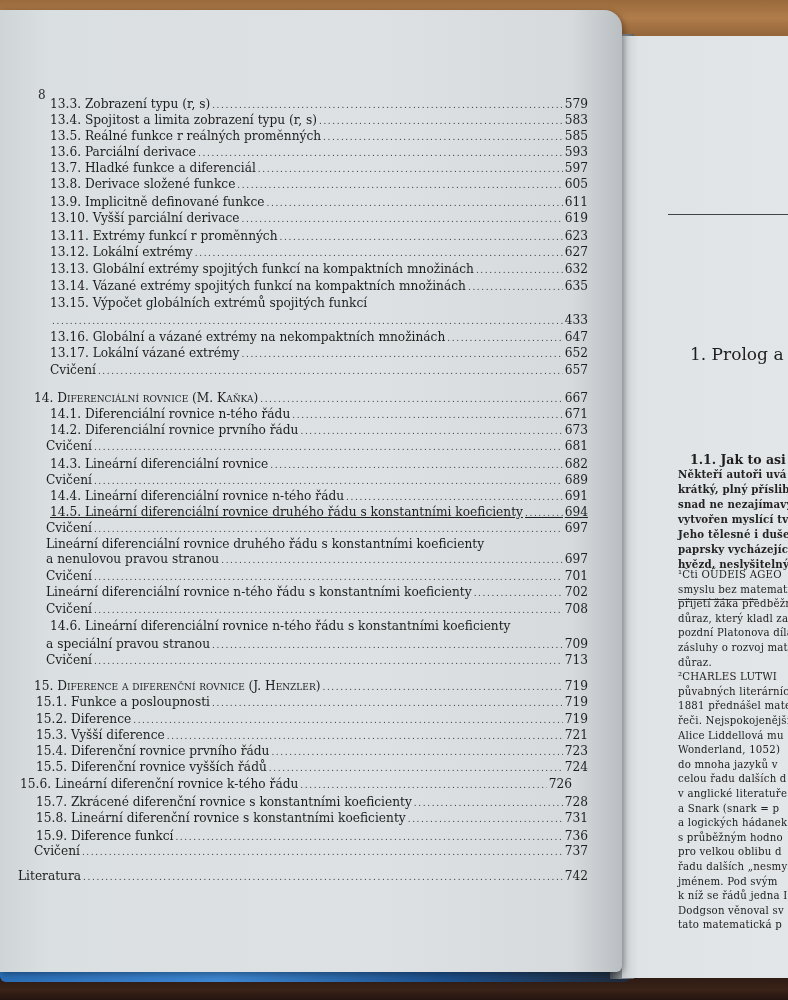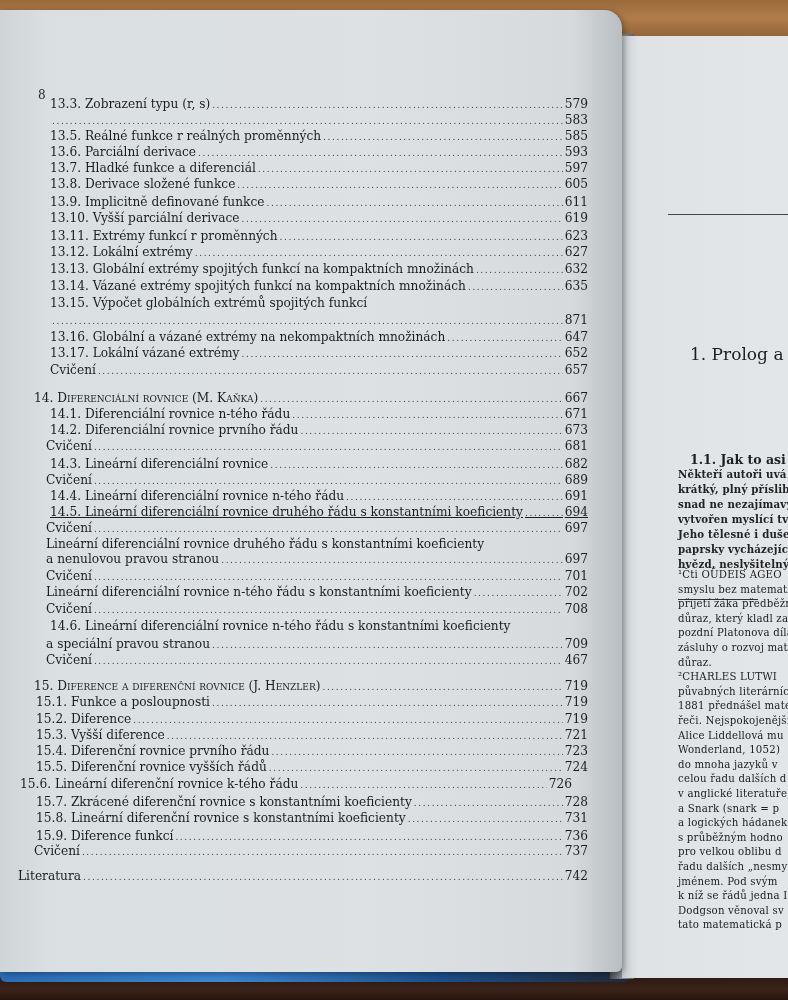--- a/index.html
+++ b/index.html
@@ -118,20 +118,21 @@
 
 <div class="left-page">
   <div class="page-number">8</div>
   <div class="toc" id="toc">
       <div class="toc-row" style="left: 50px; top: 86px; width: 538px;">
         <span class="title">13.3. Zobrazení typu (r, s)</span>
         <span class="dots"></span>
         <span class="pg">579</span>
       </div>
       <div class="toc-row" style="left: 50px; top: 102px; width: 538px;">
+        <span class="title">13.4. Spojitost a limita zobrazení typu (r, s)</span>
         <span class="dots"></span>
         <span class="pg">583</span>
       </div>
       <div class="toc-row" style="left: 50px; top: 118px; width: 538px;">
         <span class="title">13.5. Reálné funkce r reálných proměnných</span>
         <span class="dots"></span>
         <span class="pg">585</span>
       </div>
       <div class="toc-row" style="left: 50px; top: 134px; width: 538px;">
         <span class="title">13.6. Parciální derivace</span>
@@ -178,21 +179,21 @@
         <span class="dots"></span>
         <span class="pg">635</span>
       </div>
       <div class="toc-row nodots" style="left: 50px; top: 285px; width: 538px;">
         <span class="title">13.15. Výpočet globálních extrémů spojitých funkcí</span>
         <span class="dots"></span>
         <span class="pg"></span>
       </div>
       <div class="toc-row" style="left: 50px; top: 302px; width: 538px;">
         <span class="dots"></span>
-        <span class="pg">871</span>
+        <span class="pg">433</span>
       </div>
       <div class="toc-row" style="left: 50px; top: 319px; width: 538px;">
         <span class="title">13.16. Globální a vázané extrémy na nekompaktních množinách</span>
         <span class="dots"></span>
         <span class="pg">647</span>
       </div>
       <div class="toc-row" style="left: 50px; top: 335px; width: 538px;">
         <span class="title">13.17. Lokální vázané extrémy</span>
         <span class="dots"></span>
         <span class="pg">652</span>
@@ -278,21 +279,21 @@
         <span class="pg"></span>
       </div>
       <div class="toc-row" style="left: 46px; top: 626px; width: 542px;">
         <span class="title">a speciální pravou stranou</span>
         <span class="dots"></span>
         <span class="pg">709</span>
       </div>
       <div class="toc-row" style="left: 46px; top: 642px; width: 542px;">
         <span class="title">Cvičení</span>
         <span class="dots"></span>
-        <span class="pg">467</span>
+        <span class="pg">713</span>
       </div>
       <div class="toc-row chapter" style="left: 34px; top: 668px; width: 554px;">
         <span class="title">15. Diference a diferenční rovnice  (J. Henzler)</span>
         <span class="dots"></span>
         <span class="pg">719</span>
       </div>
       <div class="toc-row" style="left: 36px; top: 684px; width: 552px;">
         <span class="title">15.1. Funkce a posloupnosti</span>
         <span class="dots"></span>
         <span class="pg">719</span>

